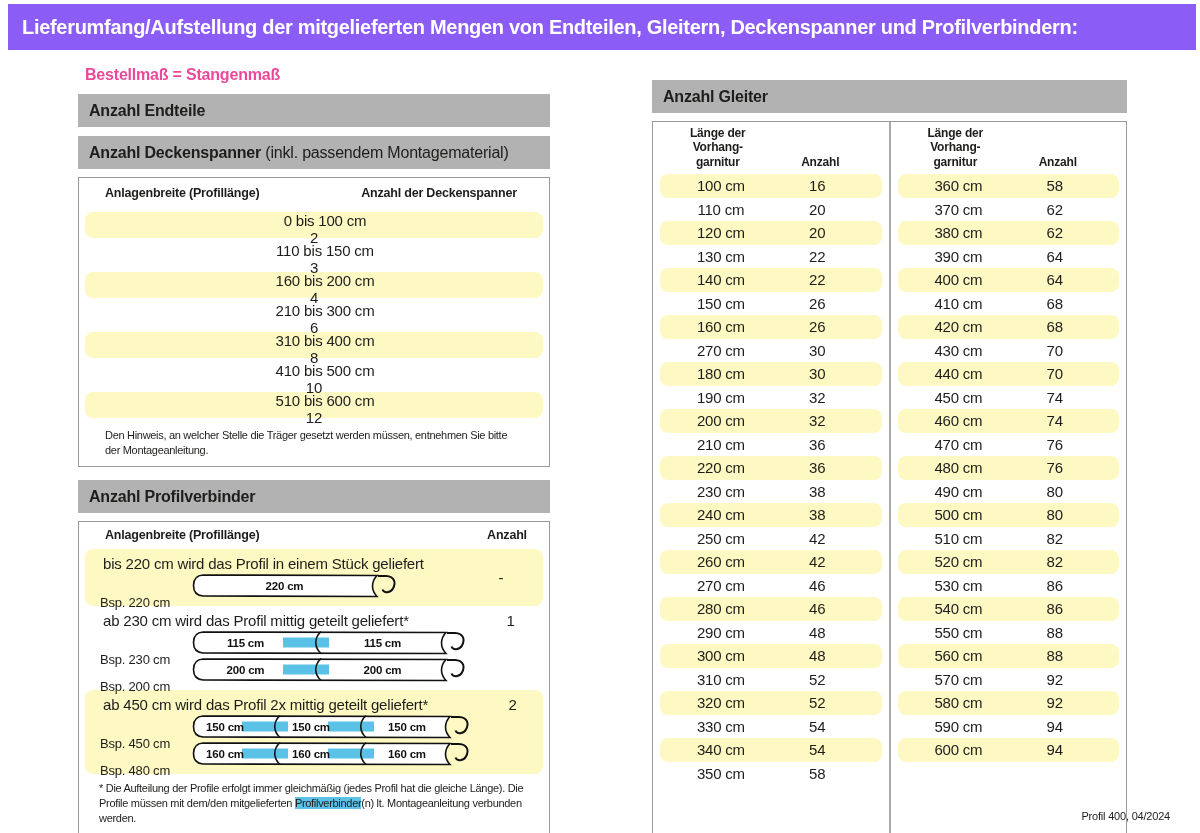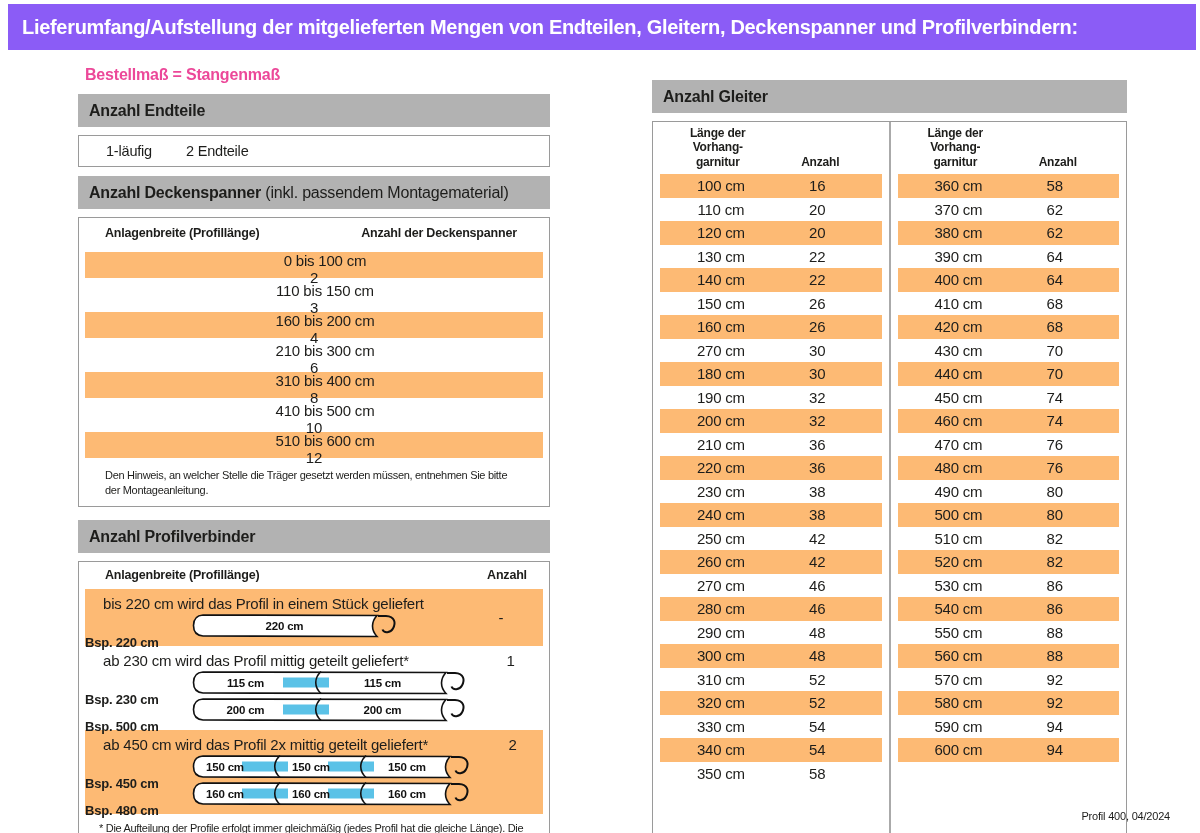--- a/index.html
+++ b/index.html
@@ -26,33 +26,33 @@
   .end-row .c1 { padding-left:27px; width:107px; }
 
   
   .ds-box { margin-bottom:13px; }
   .ds-head { height:30px; display:flex; align-items:center; font-size:12.5px; font-weight:bold; }
   .ds-head .c1 { flex:1; padding-left:26px; }
   .ds-head .c2 { width:220px; text-align:center; }
   .ds-row { height:26px; display:flex; align-items:center; margin:4px 6px; font-size:15px;flex-direction:column; }
   .ds-row .c1 { flex:1; padding-left:22px; }
   .ds-row .c2 { width:214px; text-align:center; }
-  .stripe { background:#fdba74; }
+  .stripe { background:#fef9c3;border-radius:8px; }
   .note { font-size:11px; letter-spacing:-0.3px; line-height:1.35; padding:6px 10px 8px 26px;
     white-space:pre-line; }
 
   
   .pv-head { height:27px; display:flex; align-items:center; font-size:12.5px; font-weight:bold; }
   .pv-head .c1 { flex:1; padding-left:26px; }
   .pv-head .c2 { width:56px; text-align:center; margin-right:14px; }
   .pv-row { display:flex; margin:0 6px; padding:4px 0 4px 0;gap:20px; }
   .pv-main { flex:1; }
   .pv-text { font-size:15px; padding-left:18px; height:22px; line-height:22px; }
   .pv-ex { display:flex; align-items:center; height:27px; }
-  .pv-bsp { width:100px; text-align:left; font-size:13px; font-weight:bold; margin-right:7px;
+  .pv-bsp { width:100px; text-align:center; font-size:13px; font-weight:normal; margin-right:7px;
     white-space:nowrap;margin-top:29px; }
   .pv-anzahl { width:56px; text-align:center; font-size:15px; margin-right:14px; }
   .pv-anzahl.mid { align-self:center; }
   .pv-anzahl.top { padding-top:2px; }
   .footnote { font-size:11px; letter-spacing:-0.3px; line-height:1.4; padding:7px 12px 8px 20px; }
   .hl { background:#5bc2e7; }
 
   
   .gl-box { display:flex; height:780px; }
   .gl-half { flex:1 1 0; }
@@ -69,26 +69,20 @@
 </style>
 </head>
 <body>
 
 <div class="titlebar">Lieferumfang/Aufstellung der mitgelieferten Mengen von Endteilen, Gleitern, Deckenspanner und Profilverbindern:</div>
 
 <div class="left-col">
   <div class="subtitle">Bestellmaß = Stangenmaß</div>
 
   <div class="sec-header">Anzahl Endteile</div>
-  <div class="box">
-    <div class="end-row">
-      <span class="c1">1-läufig</span>
-      <span class="c2">2 Endteile</span>
-    </div>
-  </div>
 
   <div class="sec-header" style="margin-top:9px;">
     <span>Anzahl Deckenspanner</span><span class="normal"> (inkl. passendem Montagematerial)</span>
   </div>
   <div class="box ds-box">
     <div class="ds-head">
       <span class="c1">Anlagenbreite (Profillänge)</span>
       <span class="c2">Anzahl der Deckenspanner</span>
     </div>
     <div id="ds-rows">
@@ -154,21 +148,21 @@
               <span><svg width="280" height="26" viewBox="0 0 280 26">
                   <path d="M 254 2.5 L 11 2 C 4 2.5 1.5 7 1.5 12.5 C 1.5 18 4 22.5 11 23 L 254 23.5 C 248 17 248 9 254 2.5 Z" fill="#fff" stroke="#111" stroke-width="1.6"></path>
                   <rect x="91" y="7.5" width="46" height="10" fill="#5bc2e7"></rect>
                   <path d="M 129 1.5 C 122 8 122 17 129 23.5" fill="none" stroke="#111" stroke-width="1.6"></path>
                   <text x="53.5" y="16.5" text-anchor="middle" font-size="11.5" font-weight="bold" fill="#111" font-family="Liberation Sans, sans-serif">115 cm</text>
                   <text x="190.5" y="16.5" text-anchor="middle" font-size="11.5" font-weight="bold" fill="#111" font-family="Liberation Sans, sans-serif">115 cm</text>
                   <path d="M 255 3 L 263 3 C 272 3.5 273 10 270 15.5 C 267.5 20 261 20.5 259.5 16.5" fill="none" stroke="#111" stroke-width="2"></path>
                 </svg></span>
             </div>
             <div class="pv-ex">
-              <span class="pv-bsp">Bsp. 500 cm</span>
+              <span class="pv-bsp">Bsp. 200 cm</span>
               <span><svg width="280" height="26" viewBox="0 0 280 26">
                   <path d="M 254 2.5 L 11 2 C 4 2.5 1.5 7 1.5 12.5 C 1.5 18 4 22.5 11 23 L 254 23.5 C 248 17 248 9 254 2.5 Z" fill="#fff" stroke="#111" stroke-width="1.6"></path>
                   <rect x="91" y="7.5" width="46" height="10" fill="#5bc2e7"></rect>
                   <path d="M 129 1.5 C 122 8 122 17 129 23.5" fill="none" stroke="#111" stroke-width="1.6"></path>
                   <text x="53.5" y="16.5" text-anchor="middle" font-size="11.5" font-weight="bold" fill="#111" font-family="Liberation Sans, sans-serif">200 cm</text>
                   <text x="190.5" y="16.5" text-anchor="middle" font-size="11.5" font-weight="bold" fill="#111" font-family="Liberation Sans, sans-serif">200 cm</text>
                   <path d="M 255 3 L 263 3 C 272 3.5 273 10 270 15.5 C 267.5 20 261 20.5 259.5 16.5" fill="none" stroke="#111" stroke-width="2"></path>
                 </svg></span>
             </div>
           </div>

